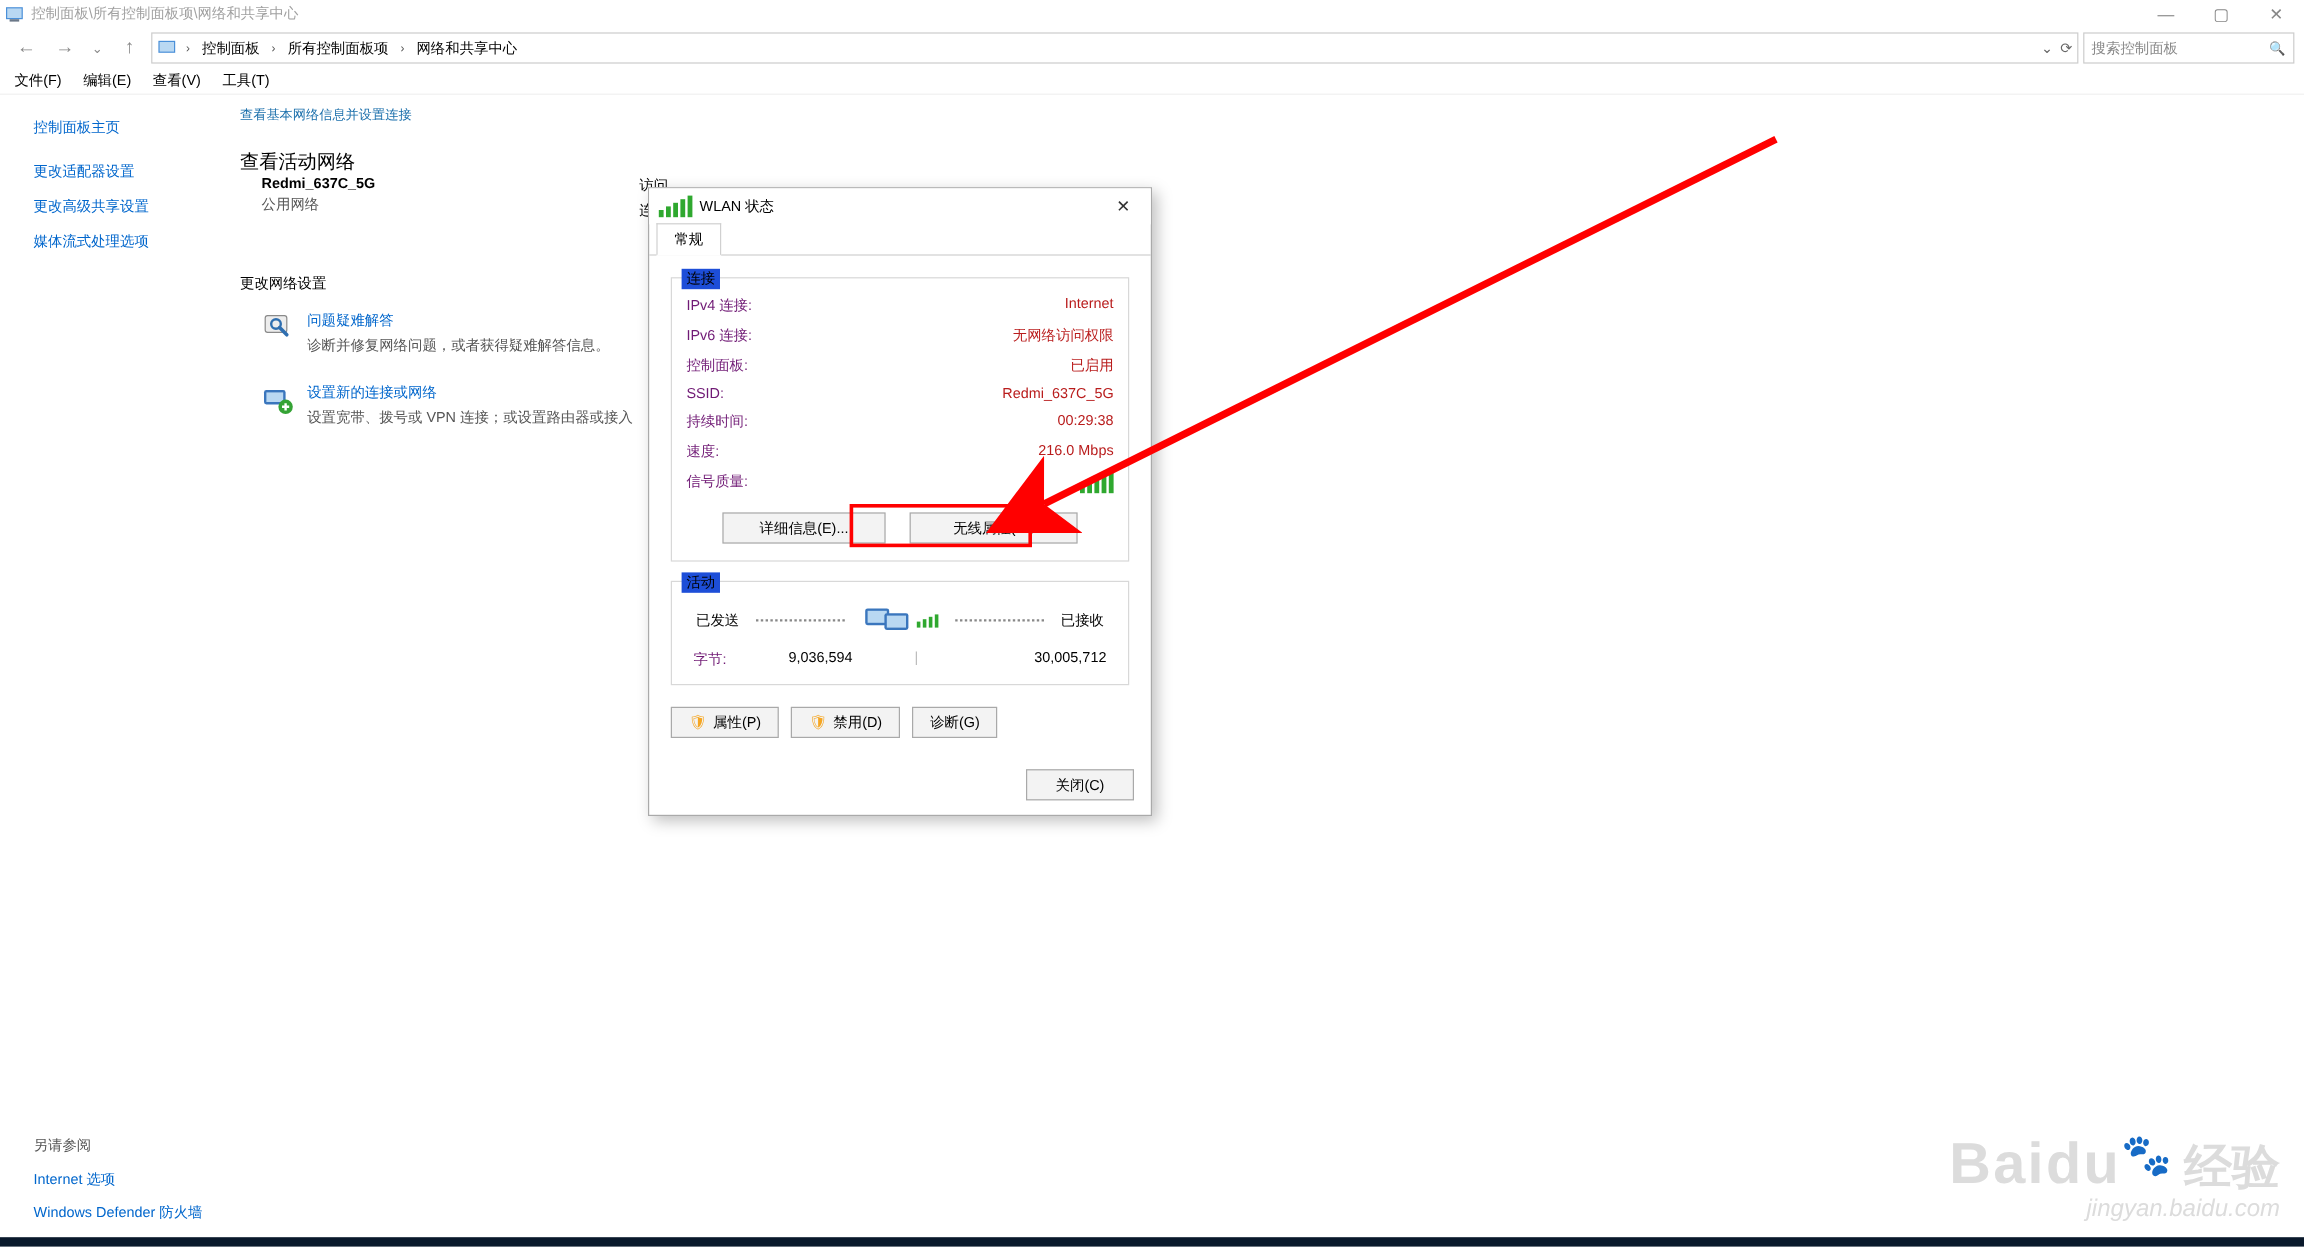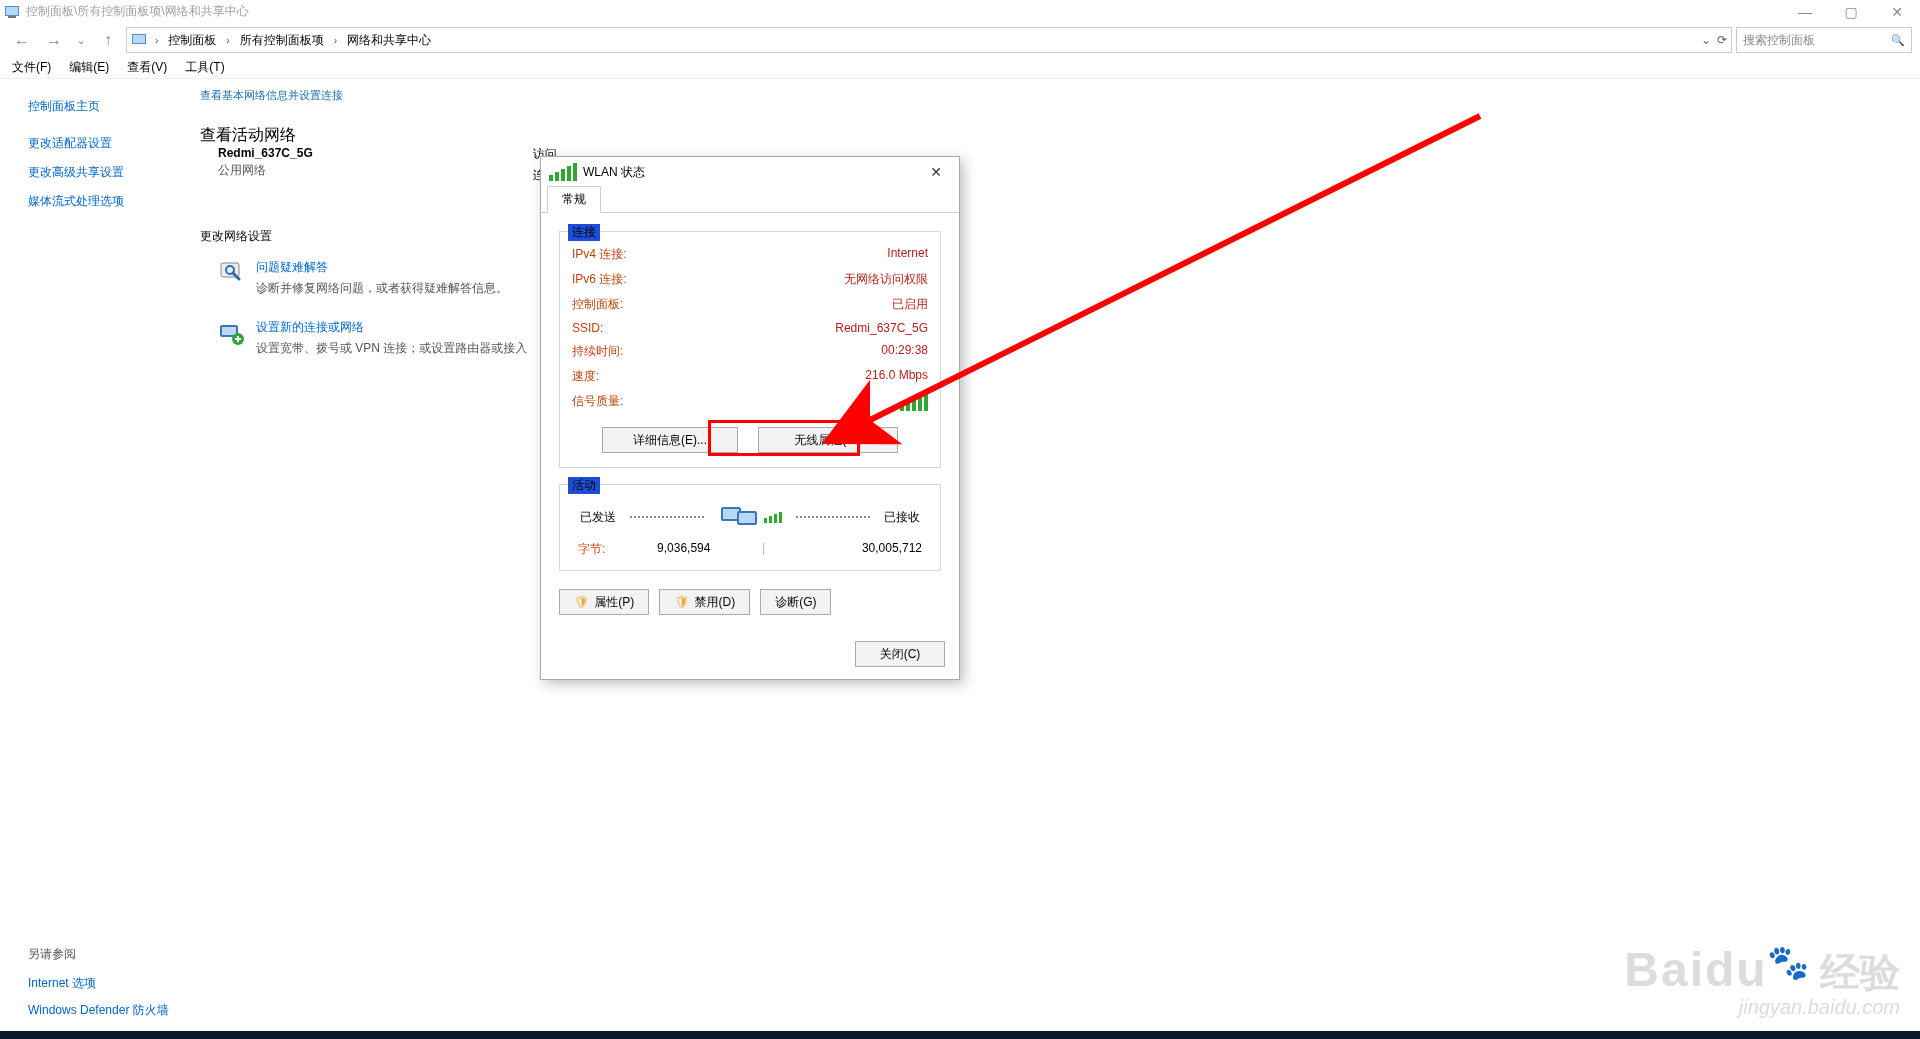--- a/index.html
+++ b/index.html
@@ -125,21 +125,21 @@
     background:#ffffff; padding:4px 14px; font-size:12px; position:relative; top:1px;}
   .dlg-body{ padding:12px 18px; font-size:12px;}
   .group-box{
     border:1px solid #d8d8d8; padding:10px 12px 14px 12px; margin-top:6px;
     position:relative; background:#fff;
   }
   .group-box>.legend{
     position:absolute; top:-8px; left:8px; background:#1d4ed8; padding:0 4px;
   }
   .kv-row{ display:flex; justify-content:space-between; padding:4px 0;}
-  .kv-row .k{ color:#c2410c;}
+  .kv-row .k{ color:#701a75;}
   .kv-row .v{ color:#b91c1c;}
   .sig-bars{ display:inline-flex; gap:2px; align-items:flex-end;}
   .sig-bars i{ width:4px; background:#2fa82f; display:block;}
   .sig-bars i:nth-child(1){height:6px;}
   .sig-bars i:nth-child(2){height:9px;}
   .sig-bars i:nth-child(3){height:12px;}
   .sig-bars i:nth-child(4){height:15px;}
   .sig-bars i:nth-child(5){height:18px;}
   .btn{
     display:inline-flex; align-items:center; justify-content:center;

